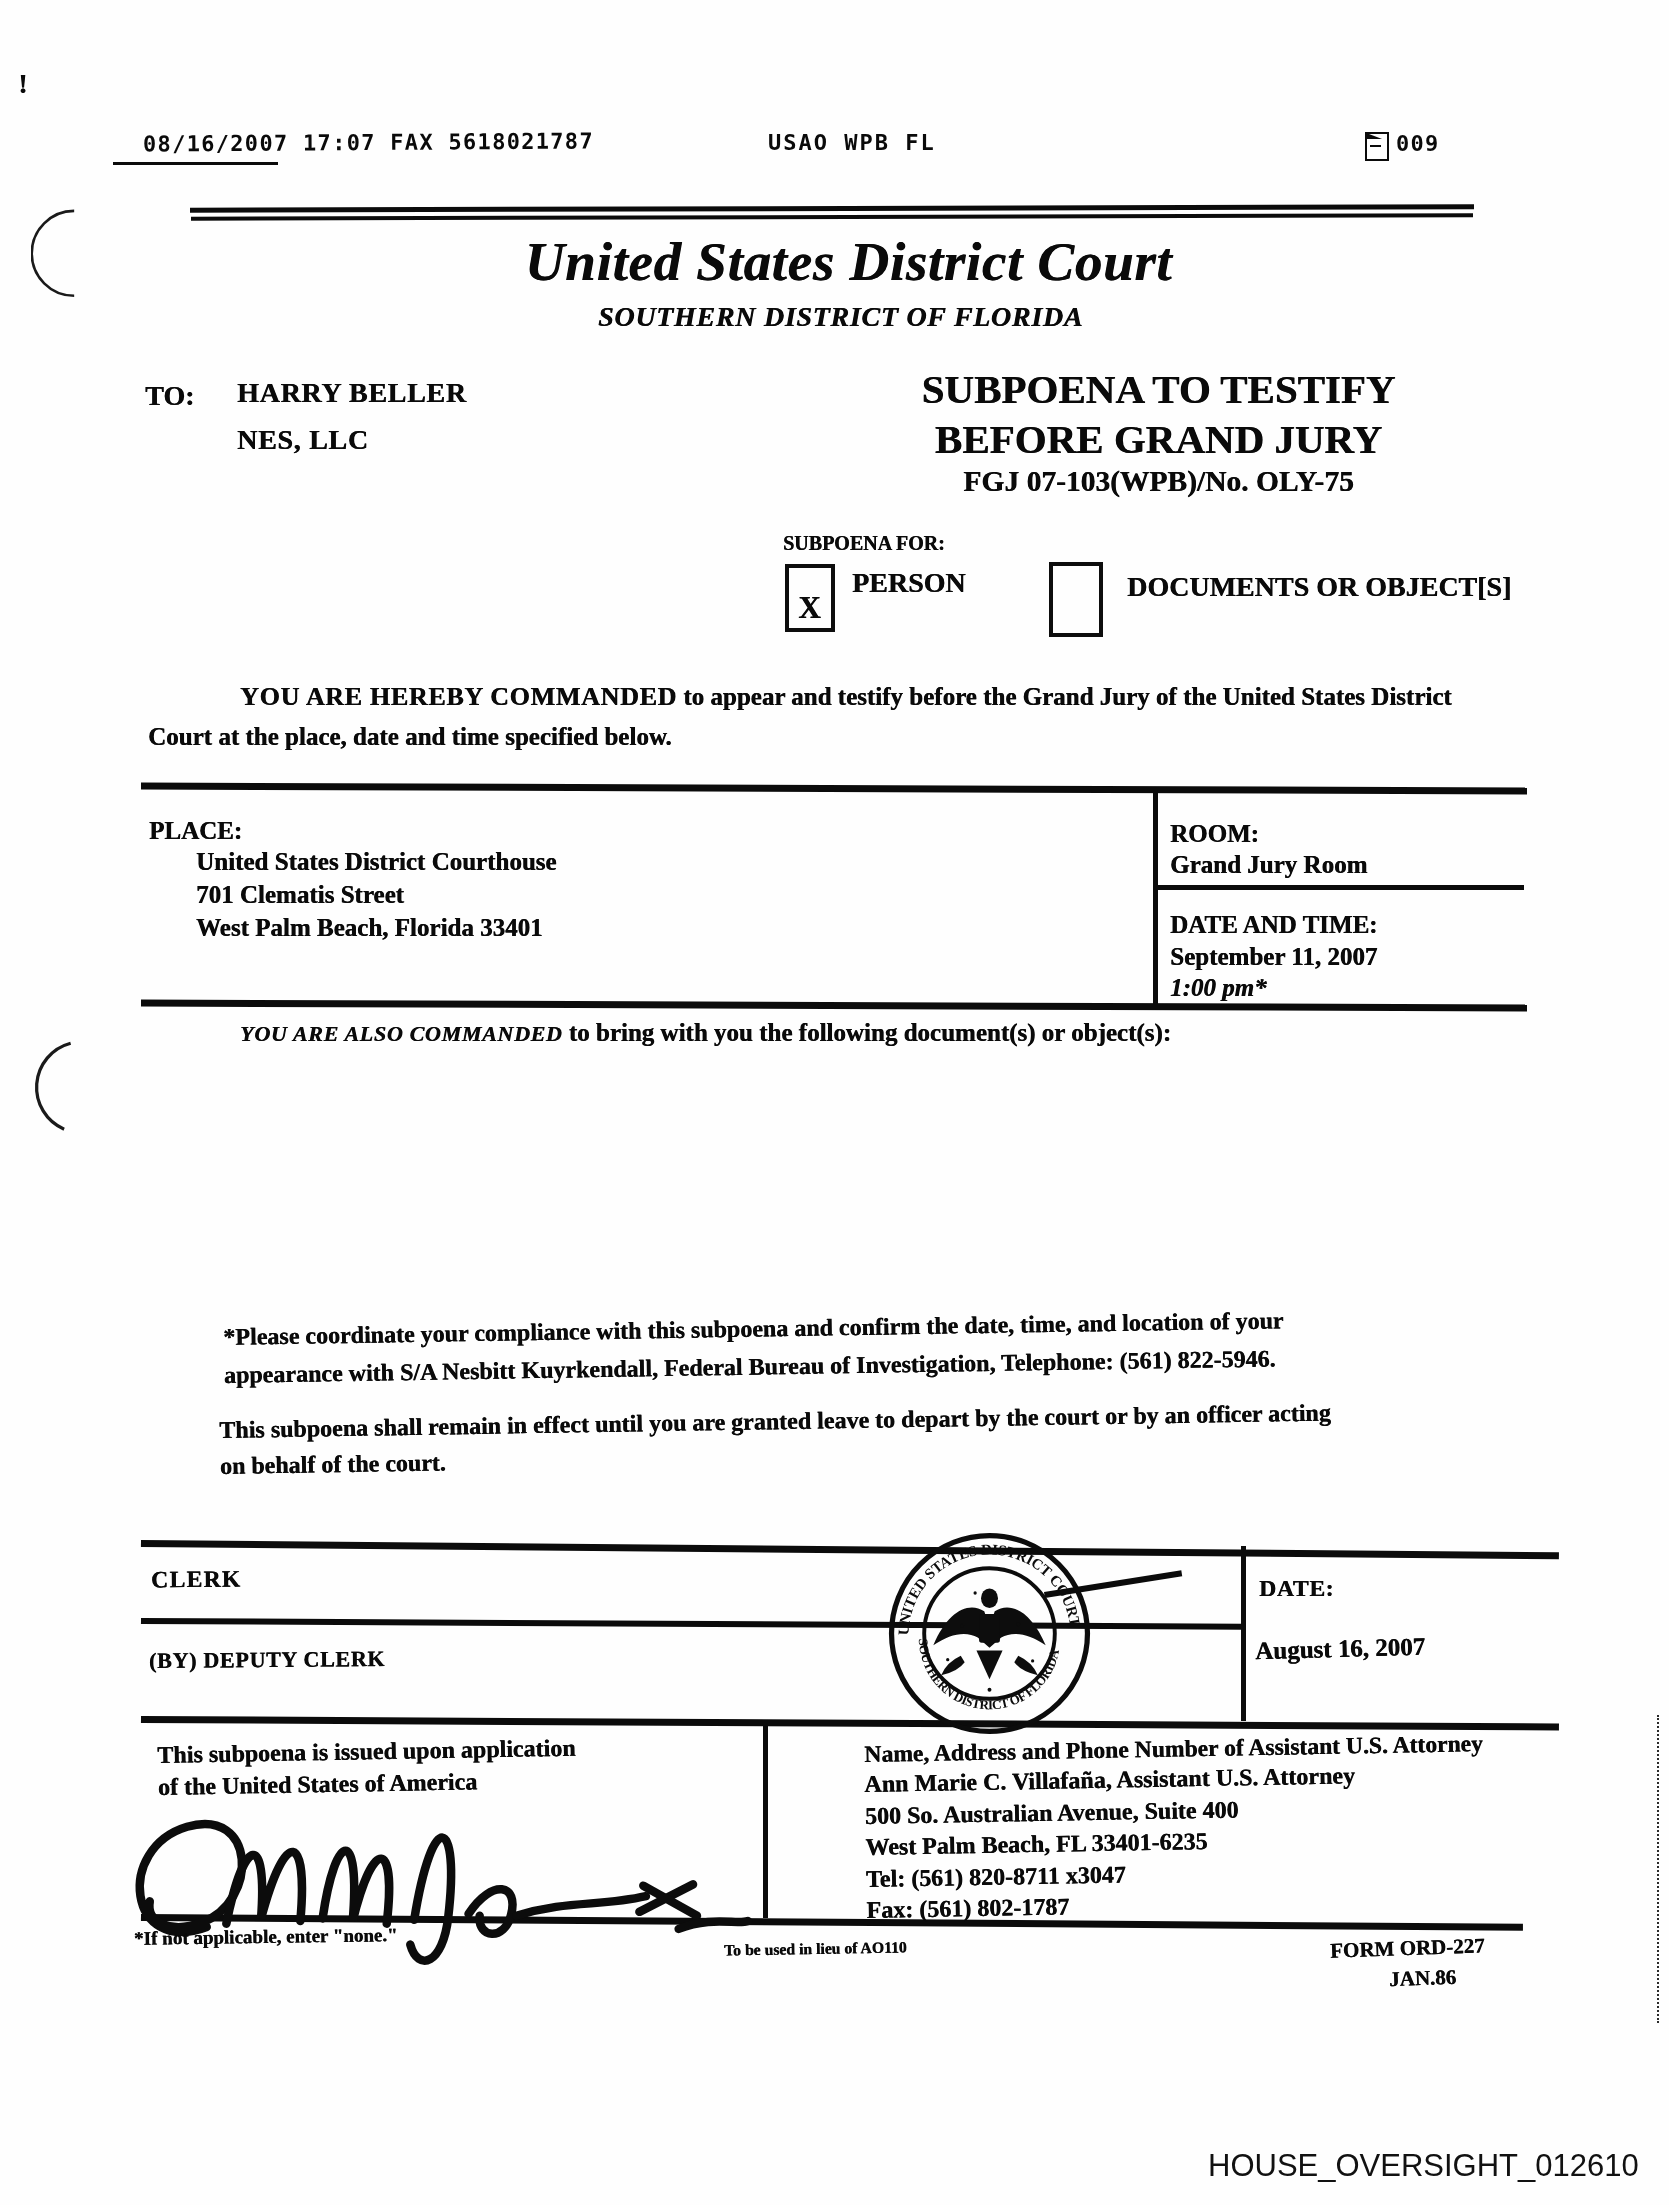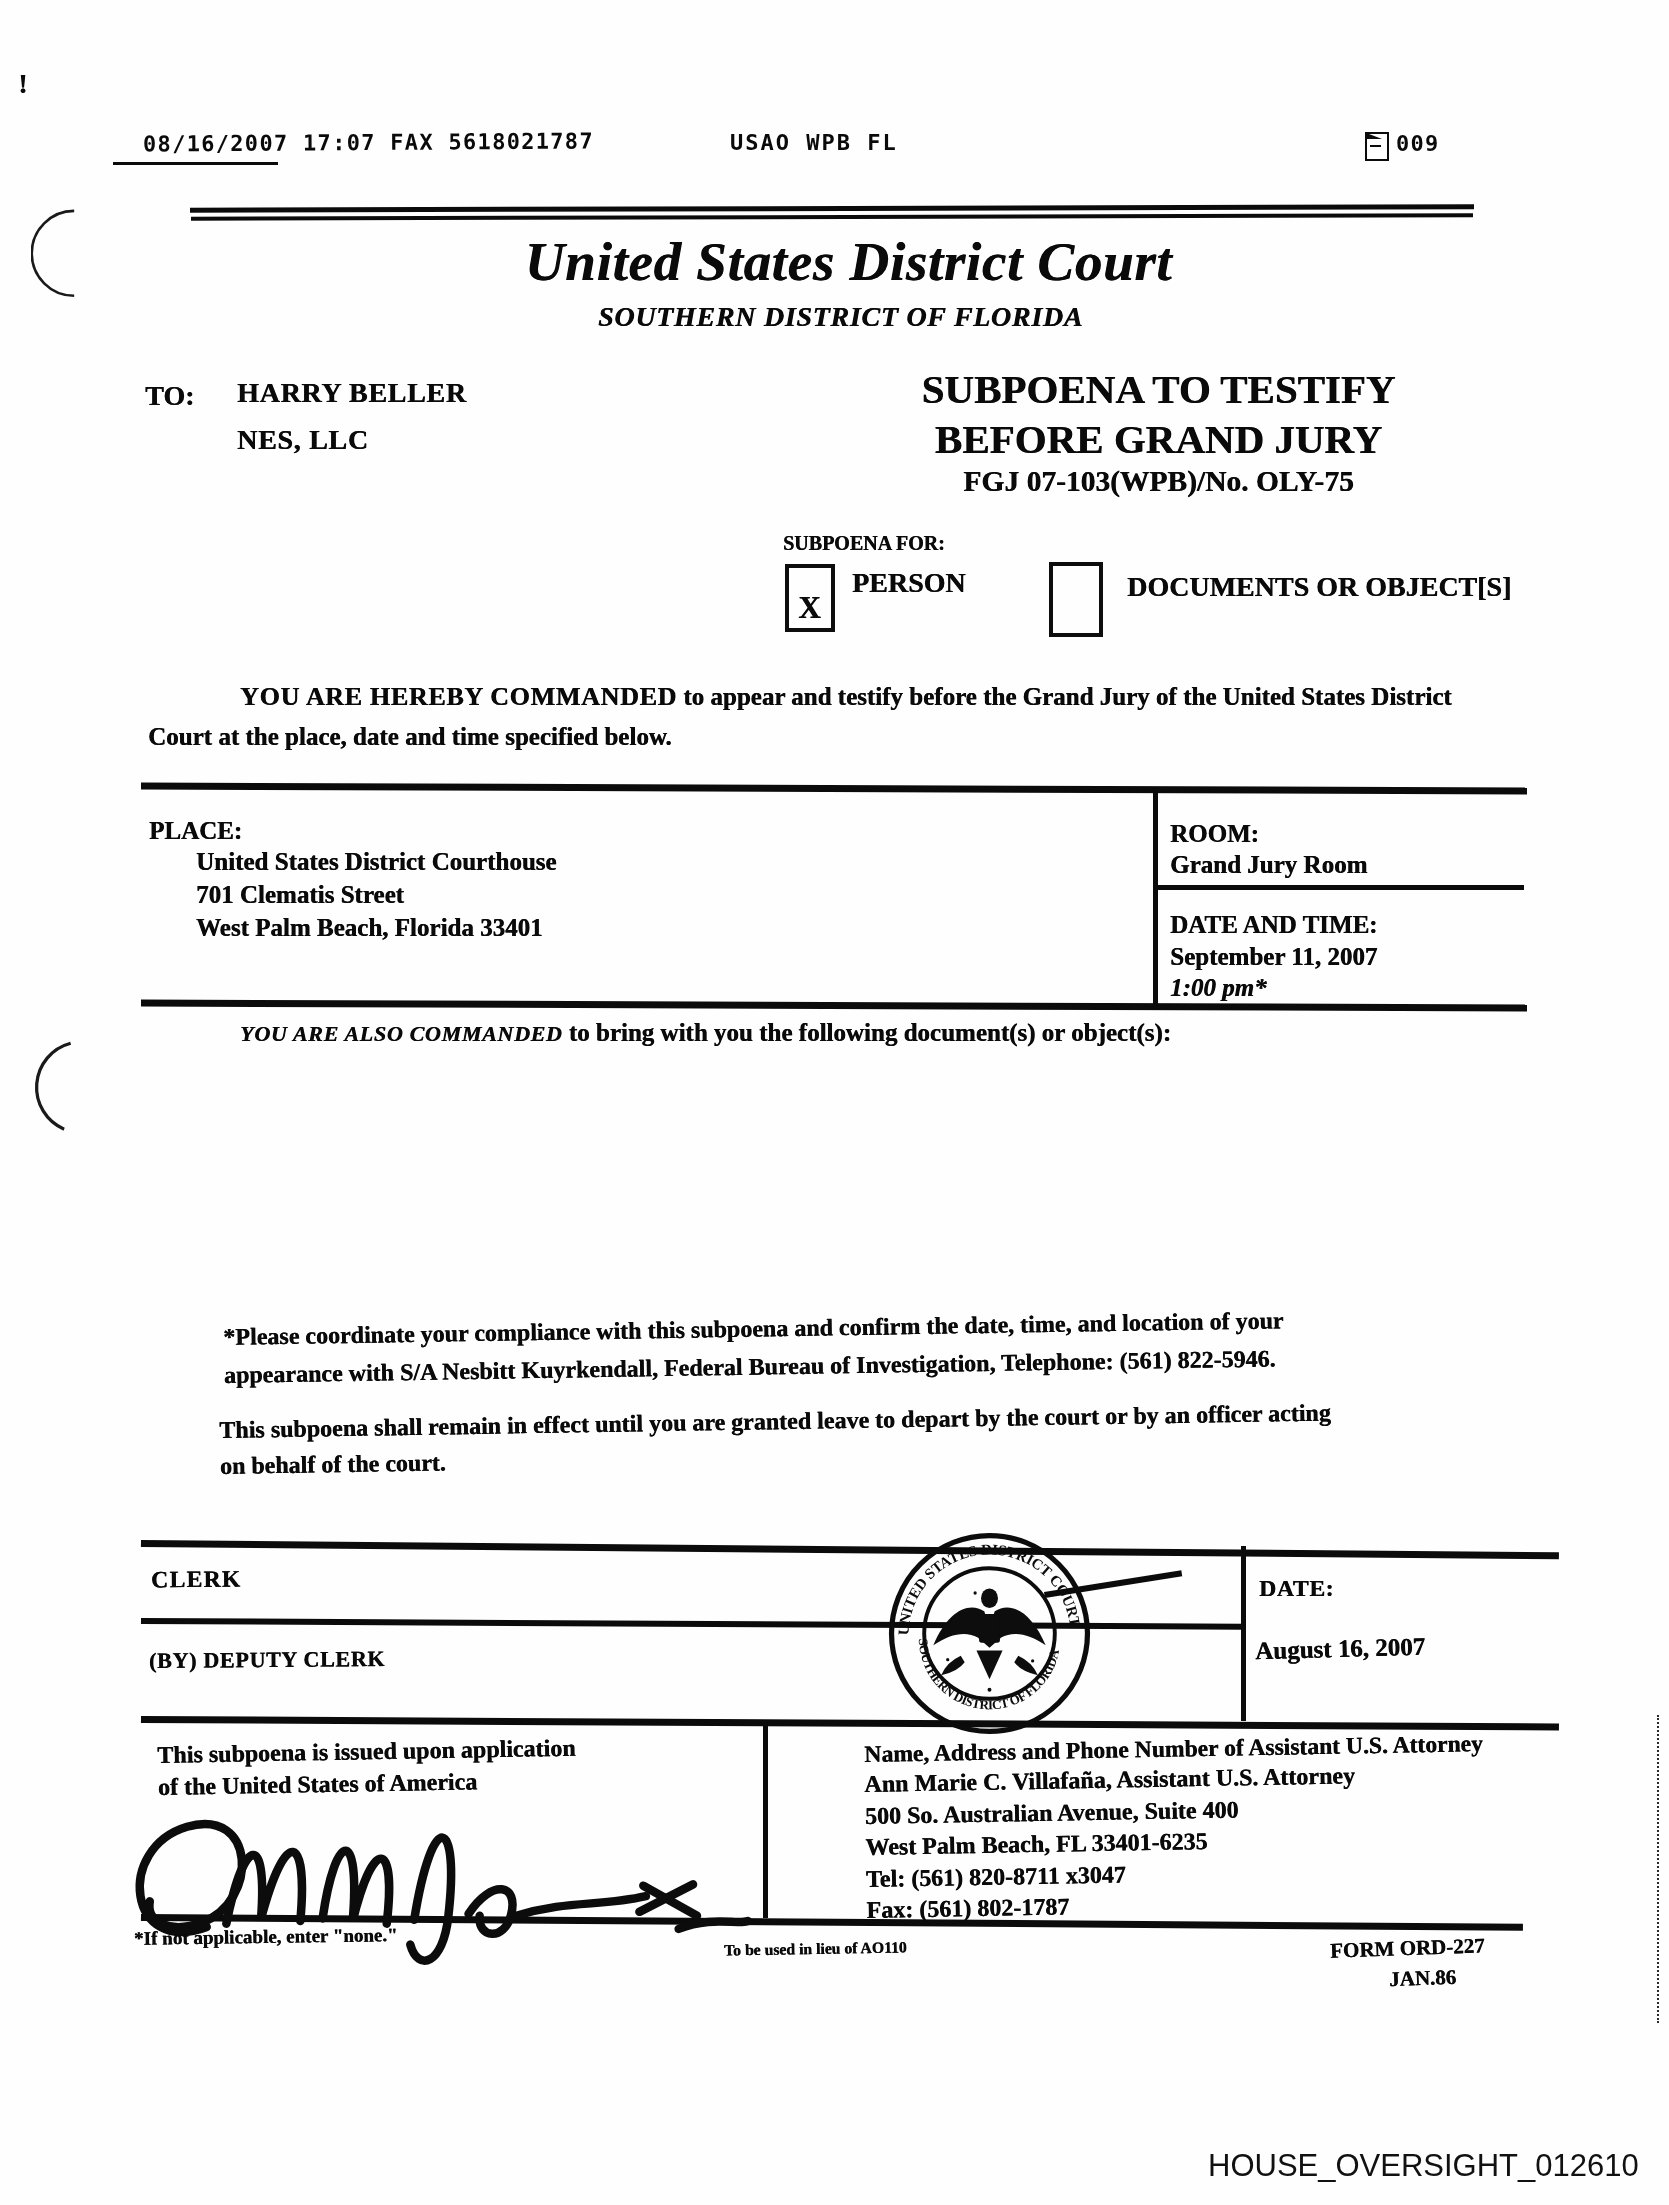--- a/index.html
+++ b/index.html
@@ -24,21 +24,21 @@
   <svg class="abs" style="left:31px;top:207px" width="55" height="94" viewBox="0 0 84 144">
     <path d="M 66,6 A 62,62 0 0 0 66,136" fill="none" stroke="#1a1a1a" stroke-width="4"></path>
   </svg>
   <svg class="abs" style="left:11.8px;top:1038px" width="73" height="99" viewBox="0 0 112 152">
     <path d="M 90,8 A 70,70 0 0 0 80,140" fill="none" stroke="#1a1a1a" stroke-width="5"></path>
   </svg>
   <div class="abs" style="left:1657px;top:1715px;height:308px;width:0;border-left:2.6px dotted #2a2a2a;"></div>
 
   <div class="abs mono" style="left:143px;top:130px;font-size:22px;letter-spacing:1.3px;transform:rotate(-0.4deg);">08/16/2007 17:07 FAX 5618021787</div>
   <div class="rule" style="left:113px;top:162px;width:165px;height:3.3px;"></div>
-  <div class="abs mono" style="left:730px;top:130px;font-size:22px;letter-spacing:2px;">USAO WPB FL</div>
+  <div class="abs mono" style="left:768px;top:130px;font-size:22px;letter-spacing:2px;">USAO WPB FL</div>
   <div class="abs" style="left:1365px;top:132px;width:19.6px;height:25px;border:2.6px solid #0b0b0b;">
     <div style="position:absolute;left:-1.3px;top:-1.3px;width:17px;height:6.5px;background:#0b0b0b;clip-path:polygon(0 0,100% 100%,0 100%);"></div>
     <div style="position:absolute;left:2.6px;top:10.5px;width:11.8px;height:2.6px;background:#0b0b0b;"></div>
   </div>
   <div class="abs mono" style="left:1396px;top:131px;font-size:22px;letter-spacing:1.3px;text-align:center;">009</div>
 
   <div class="rule" style="left:190px;top:206px;width:1284px;height:5.2px;transform:rotate(-0.15deg);"></div>
   <div class="rule" style="left:191px;top:215px;width:1282px;height:3.9px;transform:rotate(-0.15deg);"></div>
 
   <div class="abs ser ital ctr" style="left:423px;top:230px;width:851px;font-size:55px;letter-spacing:0.7px;">United States District Court</div>

